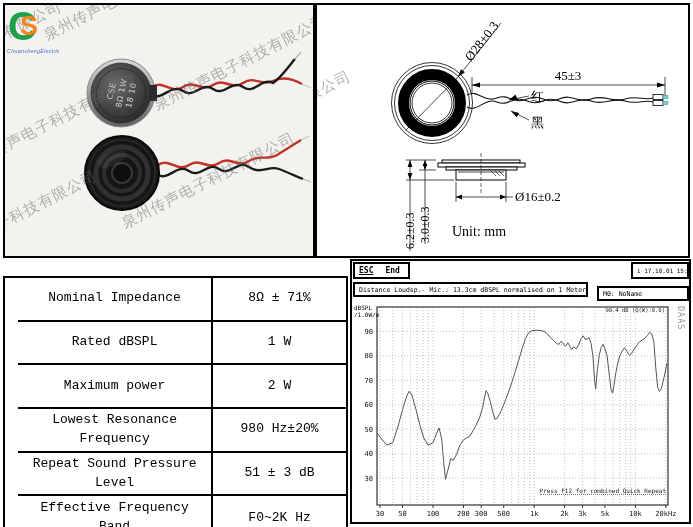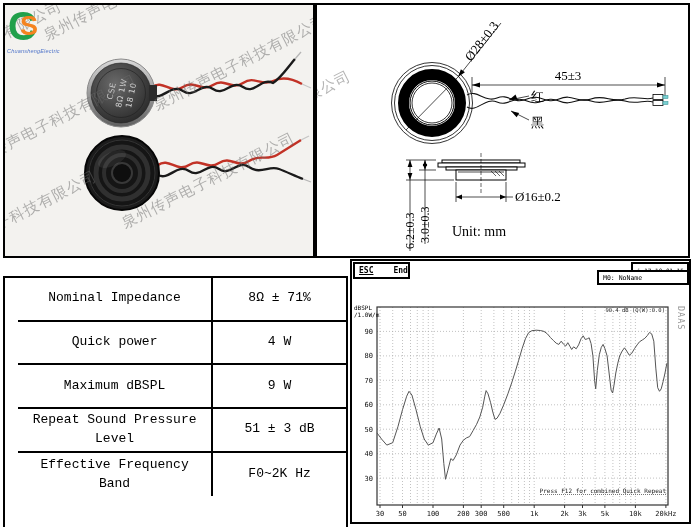--- a/index.html
+++ b/index.html
@@ -28,27 +28,27 @@
                grid-template-rows:repeat(6,1fr);font:13px "Liberation Mono",monospace;padding-left:13px;}
   .spec-row{display:grid;grid-template-columns:59.5% 40.5%;border-bottom:2px solid #000;}
   .spec-row:last-child{border-bottom:none;}
   .spec-cell{display:flex;align-items:center;justify-content:center;text-align:center;
              padding:2px 4px;line-height:1.45;}
   .spec-label{border-right:2px solid #000;}
   
   #chart-panel{left:350px;top:259px;width:341px;height:265px;background:#fff;}
   .dbox{position:absolute;box-sizing:border-box;border:2px solid #000;background:#fff;
         display:flex;align-items:center;padding:0 4px;white-space:nowrap;overflow:hidden;}
-  #esc-box{left:1px;top:1px;width:57px;height:17px;font:bold 8px "DejaVu Sans Mono",monospace;gap:20px;}
+  #esc-box{left:1px;top:1px;width:57px;height:17px;font:bold 8px "DejaVu Sans Mono",monospace;gap:12px;}
   #esc-box .u{text-decoration:underline;}
   #title-box{left:60px;top:1px;width:216px;height:17px;justify-content:center;
              font:bold 9px "DejaVu Sans Mono",monospace;letter-spacing:.4px;}
   #date-box{left:279px;top:1px;width:58px;height:17px;font:6px "DejaVu Sans Mono",monospace;}
   #info-box{left:1px;top:21px;width:235px;height:15px;font:6.5px "DejaVu Sans Mono",monospace;}
-  #model-box{left:245px;top:9px;width:92px;height:15px;font:6.5px "DejaVu Sans Mono",monospace;}
+  #model-box{left:245px;top:25px;width:92px;height:15px;font:6.5px "DejaVu Sans Mono",monospace;}
   #ylab{position:absolute;left:2px;top:43px;font:6px "DejaVu Sans Mono",monospace;line-height:1.2;z-index:2;}
   #annot{position:absolute;right:24px;top:46px;font:5.5px "DejaVu Sans Mono",monospace;color:#222;z-index:2;}
   #daas-wm{position:absolute;right:3px;top:45px;writing-mode:vertical-rl;
            font:8.5px "DejaVu Sans Mono",monospace;letter-spacing:1px;color:#979797;z-index:2;}
   #f12-note{position:absolute;right:23px;top:226px;font:6px "DejaVu Sans Mono",monospace;color:#222;
             border-bottom:1px dotted #777;z-index:2;}
   #plot{position:absolute;left:0;top:0;}
   .grid{stroke:#a8a8a8;stroke-width:.7;stroke-dasharray:1 2;}
   .frame{fill:none;stroke:#333;stroke-width:1.2;}
   .curve{fill:none;stroke:#555;stroke-width:1;stroke-linejoin:round;}
@@ -214,26 +214,30 @@
     <span class="wm" style="left:-138px;top:30px">泉州传声电子科技有限公司</span>
     <span class="wm" style="left:-138px;top:148px">泉州传声电子科技有限公司</span>
   </section>
 
   <section class="panel" id="table-panel">
     <div class="spec-row">
       <div class="spec-cell spec-label">Nominal Impedance</div>
       <div class="spec-cell">8Ω ± 71%</div>
     </div>
     <div class="spec-row">
-      <div class="spec-cell spec-label">Quick power</div>
-      <div class="spec-cell">4 W</div>
-    </div>
-    <div class="spec-row">
-      <div class="spec-cell spec-label">Maximum dBSPL</div>
-      <div class="spec-cell">9 W</div>
+      <div class="spec-cell spec-label">Rated dBSPL</div>
+      <div class="spec-cell">1 W</div>
+    </div>
+    <div class="spec-row">
+      <div class="spec-cell spec-label">Maximum power</div>
+      <div class="spec-cell">2 W</div>
+    </div>
+    <div class="spec-row">
+      <div class="spec-cell spec-label">Lowest Resonance Frequency</div>
+      <div class="spec-cell">980 Hz±20%</div>
     </div>
     <div class="spec-row">
       <div class="spec-cell spec-label">Repeat Sound Pressure Level</div>
       <div class="spec-cell">51 ± 3 dB</div>
     </div>
     <div class="spec-row">
       <div class="spec-cell spec-label">Effective Frequency Band</div>
       <div class="spec-cell">F0~2K Hz</div>
     </div>
   </section>
@@ -308,20 +312,23 @@
         <rect x="25" y="46" width="291" height="198" class="frame"></rect>
         <polyline points="25.0,171.9 29.5,178.0 34.8,184.1 40.7,181.7 45.9,165.8 50.5,148.7 54.7,135.2 57.0,130.3 59.9,134.0 64.0,148.7 68.3,165.8 72.2,178.0 76.3,184.1 81.0,181.7 84.3,173.1 87.1,167.0 89.7,178.0 91.8,202.4 93.5,218.3 95.7,209.8 98.8,197.6 101.1,199.5 104.3,193.9 108.0,184.1 111.4,179.2 114.6,176.8 117.6,175.6 121.2,169.4 124.6,163.3 127.8,156.0 130.7,146.2 132.8,135.2 134.1,129.6 136.0,132.8 138.5,141.3 140.8,151.1 143.0,158.4 145.1,157.2 148.0,152.3 151.7,143.8 155.9,132.8 159.7,121.8 163.2,110.8 166.5,99.8 170.1,87.6 173.4,77.8 176.6,71.7 179.9,69.7 184.3,69.2 188.3,69.5 192.0,70.4 195.4,72.9 198.5,76.6 201.4,79.5 204.2,82.2 206.8,83.4 209.2,80.2 211.5,83.2 213.7,85.1 215.8,81.7 217.8,85.1 219.7,88.5 221.6,85.8 224.2,87.8 226.6,83.9 229.0,77.8 231.2,74.8 233.3,78.5 235.3,77.8 237.2,76.8 239.1,82.7 240.9,94.9 242.6,119.3 243.7,127.9 245.3,109.6 247.3,93.7 249.3,86.3 251.1,83.4 252.9,87.6 255.1,94.9 257.1,112.0 259.1,129.1 260.6,132.0 262.0,124.2 263.8,112.0 265.8,102.2 267.7,94.9 270.2,90.0 272.5,86.8 274.7,90.0 277.3,94.2 279.7,92.4 282.5,87.6 285.1,83.9 287.6,80.7 290.3,79.0 292.8,77.3 295.3,74.6 297.5,71.4 299.7,72.9 301.8,80.2 303.8,107.1 305.7,126.7 307.5,130.3 309.2,127.9 311.1,120.6 313.0,112.0 314.9,102.2" class="curve"></polyline>
       </svg>
     <div class="dbox" id="esc-box">
       <span class="u">ESC</span>
       <span>End</span>
     </div>
     <div class="dbox" id="date-box">
       <span>i 17.10.01 15:51</span>
     </div>
+    <div class="dbox" id="info-box">
+      <span>Distance Loudsp.- Mic.: 13.3cm dBSPL normalised on 1 Meter</span>
+    </div>
     <div class="dbox" id="model-box">
       <span>M0:  NoName</span>
     </div>
     <div id="ylab">
       <div>dBSPL</div>
       <div>/1.0W/m</div>
     </div>
     <div id="annot">90.4 dB (Q(W):0.0)</div>
     <div id="daas-wm">DAAS</div>
     <div id="f12-note">Press F12 for combined Quick Repeat</div>

